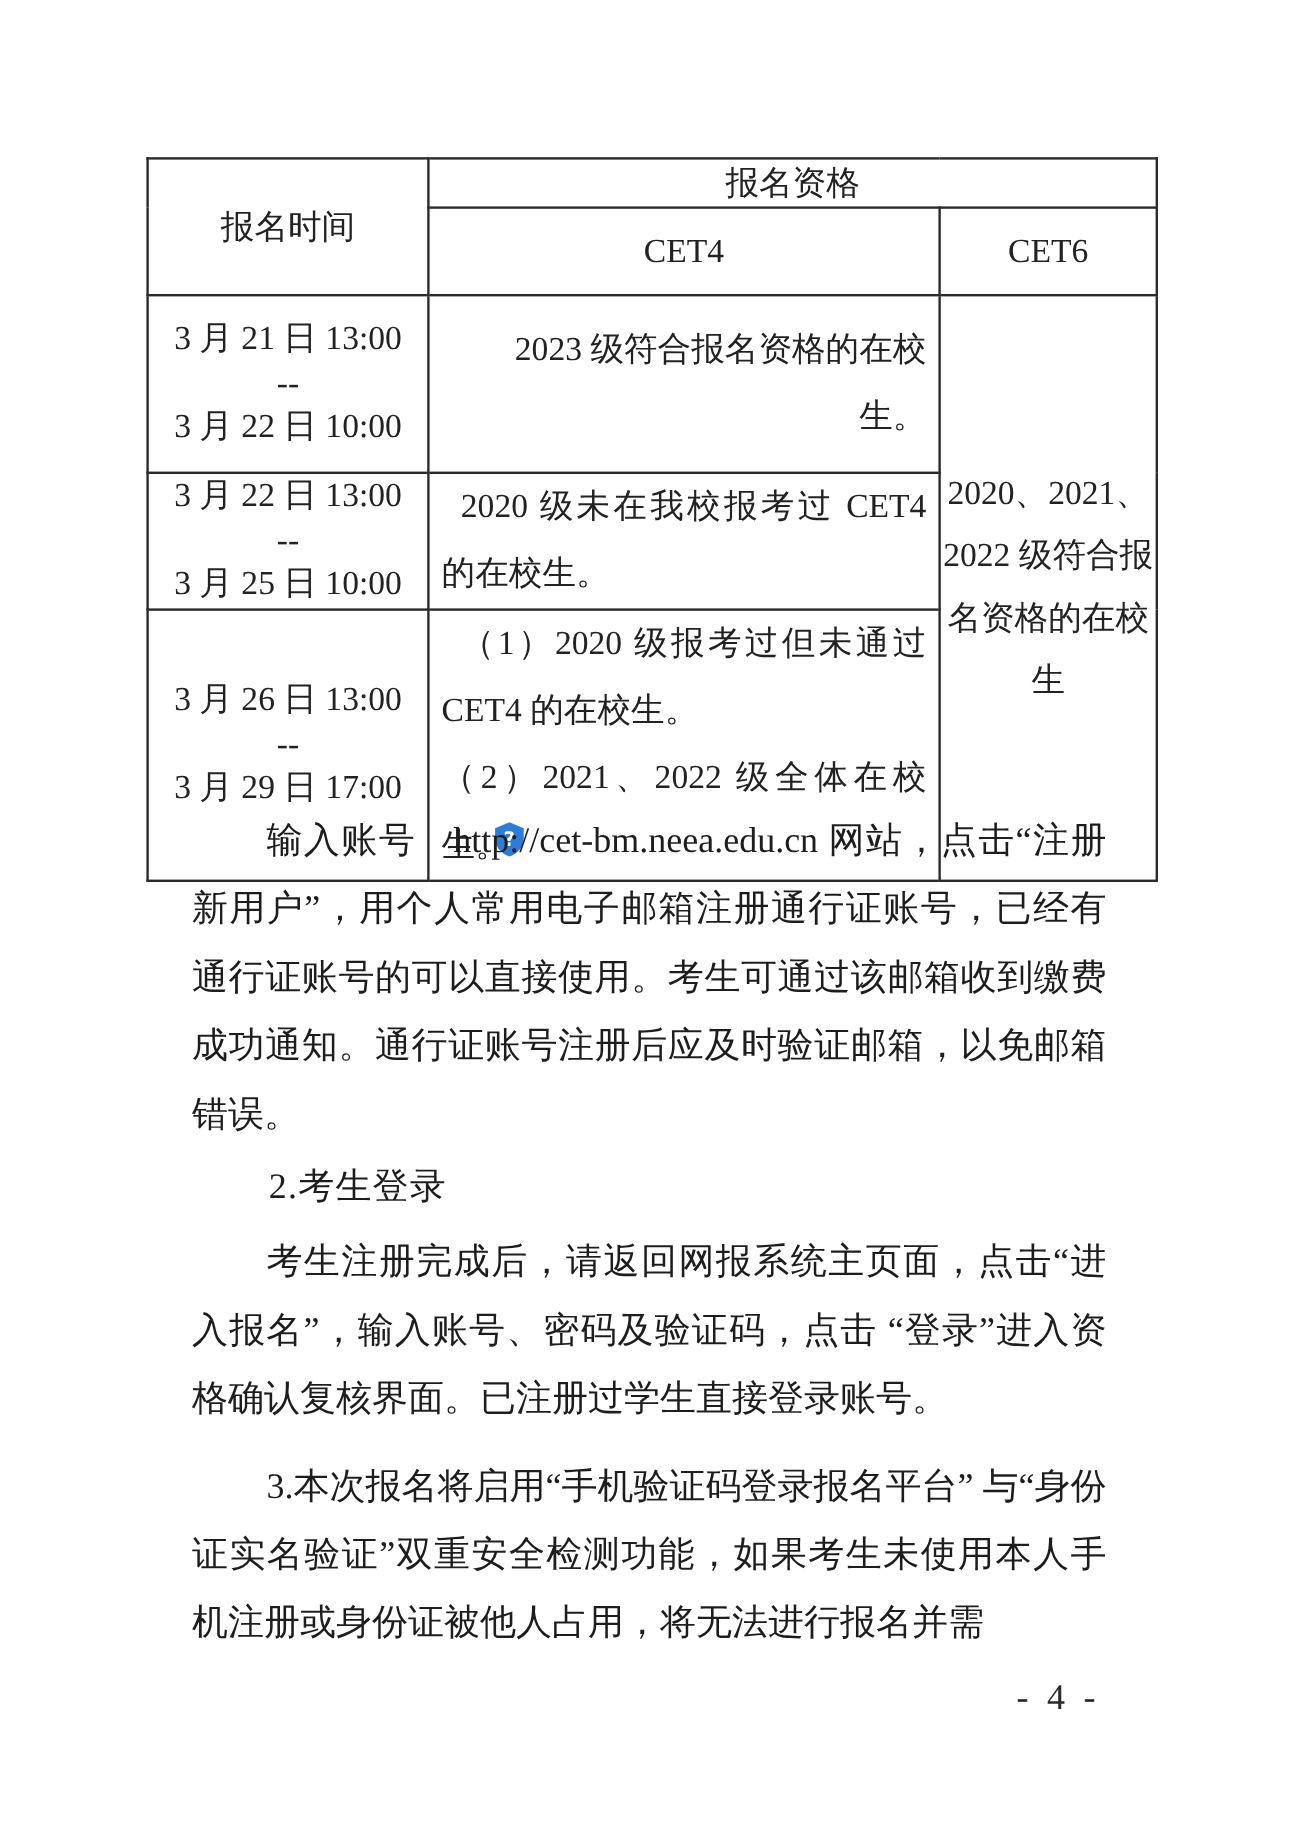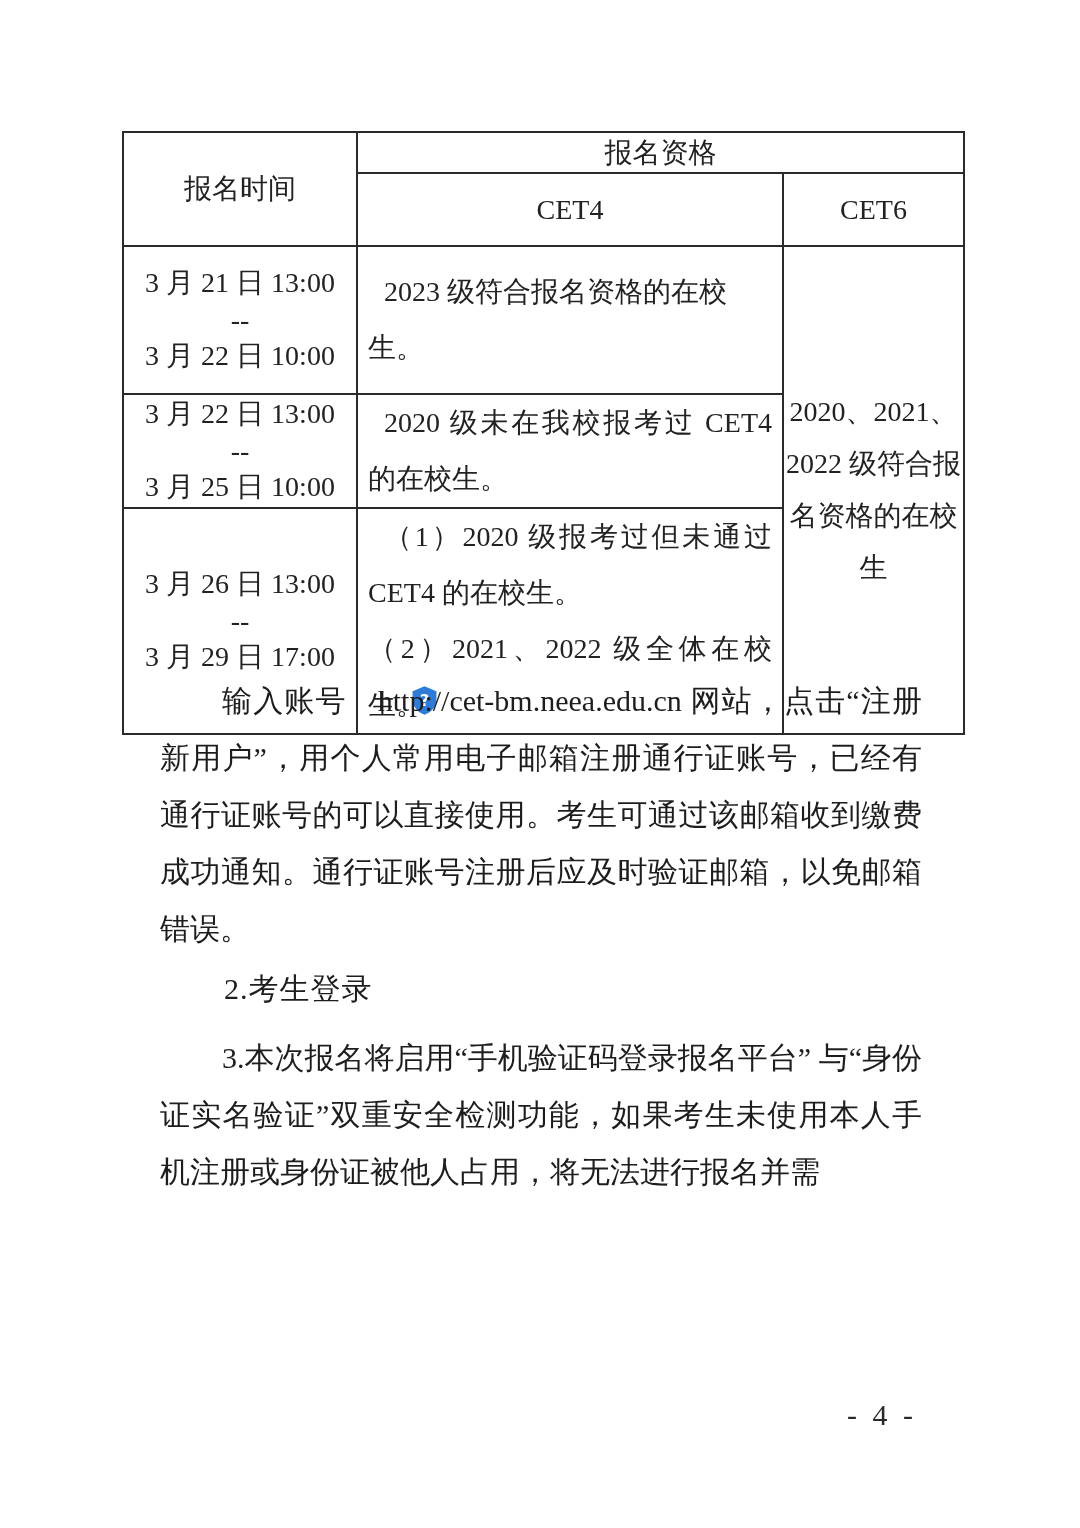--- a/index.html
+++ b/index.html
@@ -113,21 +113,21 @@
         <td class="hdr" colspan="2">报名资格</td>
       </tr>
       <tr style="height:73px;">
         <td class="hdr">CET4</td>
         <td class="hdr">CET6</td>
       </tr>
       <tr style="height:148px;">
         <td class="time-cell">3 月 21 日  13:00
 --
 3 月 22 日  10:00</td>
-        <td class="desc-cell" style="text-align:left;">2023 级符合报名资格的在校生。</td>
+        <td class="desc-cell" style="text-align:right;">2023 级符合报名资格的在校生。</td>
         <td class="cet6-cell" rowspan="3">2020、2021、2022 级符合报名资格的在校生</td>
       </tr>
       <tr style="height:111px;">
         <td class="time-cell">3 月 22 日  13:00
 --
 3 月 25 日 10:00</td>
         <td class="desc-cell">2020 级未在我校报考过 CET4 的在校生。</td>
       </tr>
       <tr style="height:172px;">
         <td class="time-cell">3 月 26 日 13:00
@@ -143,20 +143,21 @@
 
 
 
     <p class="para gap-after"><span>输入账号</span><span class="shield-icon"><svg viewBox="0 0 24 26" width="29" height="31" xmlns="http://www.w3.org/2000/svg">
             <path d="M12 1 L22 5.2 V12 C22 17.8 18.2 22.7 12 25 C5.8 22.7 2 17.8 2 12 V5.2 Z" fill="#2e7cd8"></path>
             <text x="12" y="17.5" font-size="14" font-weight="bold" fill="#ffffff" text-anchor="middle" font-family="DejaVu Sans, sans-serif">?</text>
           </svg></span><span>http://cet-bm.neea.edu.cn</span><span> 网站，点击“注册新用户”，用个人常用电子邮箱注册通行证账号，已经有通行证账号的可以直接使用。考生可通过该邮箱收到缴费成功通知。通行证账号注册后应及时验证邮箱，以免邮箱错误。</span></p>
 
     <div class="item-title">2.考生登录</div>
 
+    <p class="para gap-after">考生注册完成后，请返回网报系统主页面，点击“进入报名”，输入账号、密码及验证码，点击 “登录”进入资格确认复核界面。已注册过学生直接登录账号。</p>
 
     <p class="para gap-before">3.本次报名将启用“手机验证码登录报名平台” 与“身份证实名验证”双重安全检测功能，如果考生未使用本人手机注册或身份证被他人占用，将无法进行报名并需</p>
 
   </div>
 
   <div class="page-number">- 4 -</div>
 
 </div>
 
 </body></html>

